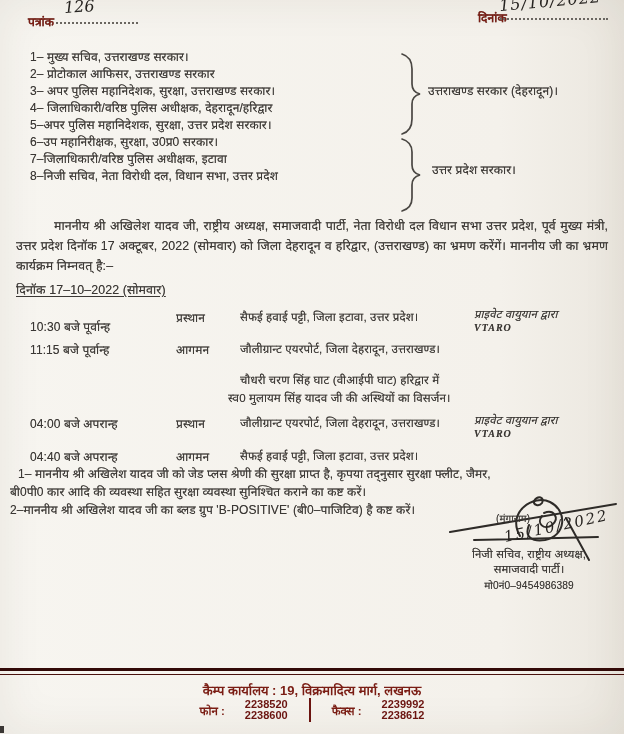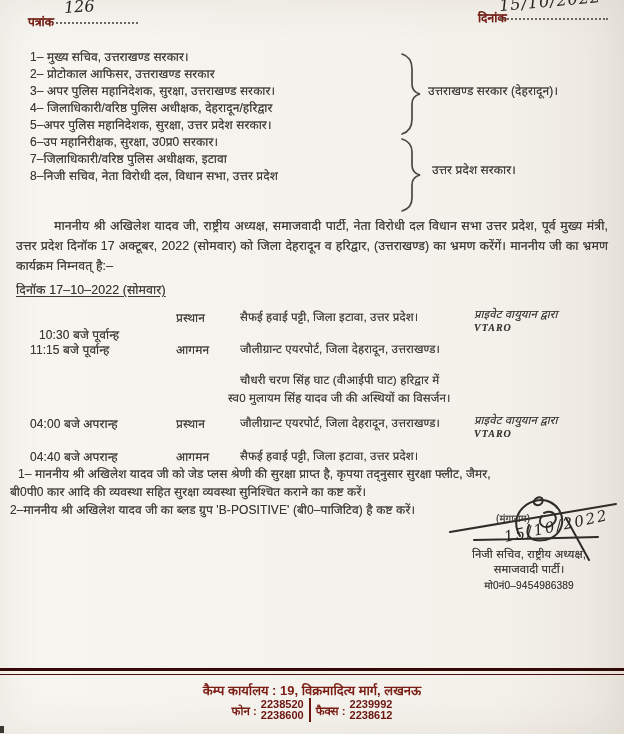--- a/index.html
+++ b/index.html
@@ -63,21 +63,21 @@
     <svg width="24" height="76" viewBox="0 0 24 76">
       <path d="M3,2 Q13,5 13,15 L13,28 Q13,36 21,38 Q13,40 13,48 L13,61 Q13,71 3,74" fill="none" stroke="#4a4743" stroke-width="1.7" stroke-linecap="round"></path>
     </svg>
   </div>
   <div class="abs doc" style="left:432px;top:161px;">उत्तर प्रदेश सरकार।</div>
 
   <div class="abs doc para" style="left:16px;top:216px;width:592px;">माननीय श्री अखिलेश यादव जी, राष्ट्रीय अध्यक्ष, समाजवादी पार्टी, नेता विरोधी दल विधान सभा उत्तर प्रदेश, पूर्व मुख्य मंत्री, उत्तर प्रदेश दिनॉक 17 अक्टूबर, 2022 (सोमवार) को जिला देहरादून व हरिद्वार, (उत्तराखण्ड) का भ्रमण करेंगें। माननीय जी का भ्रमण कार्यक्रम निम्नवत् है:–</div>
 
   <div class="abs doc underlined" style="left:16px;top:281px;font-size:12.4px;">दिनॉक 17–10–2022  (सोमवार)</div>
 
-  <div class="abs doc sched-time" style="left:30px;top:326px;margin-left:9px;">10:30 बजे पूर्वान्ह</div>
+  <div class="abs doc sched-time" style="left:30px;top:318px;">10:30 बजे पूर्वान्ह</div>
   <div class="abs doc" style="left:176px;top:309px;">प्रस्थान</div>
   <div class="abs doc sched-place" style="left:240px;top:309px;">सैफई हवाई पट्टी, जिला इटावा, उत्तर प्रदेश।</div>
   <div class="abs mode doc" style="left:474px;top:307px;width:142px;">
     <div>प्राइवेट वायुयान द्वारा</div>
     <div class="vtaro">VTARO</div>
   </div>
 
   <div class="abs doc sched-time" style="left:30px;top:341px;">11:15 बजे पूर्वान्ह</div>
   <div class="abs doc" style="left:176px;top:341px;">आगमन</div>
   <div class="abs doc sched-place" style="left:240px;top:341px;">जौलीग्रान्ट एयरपोर्ट, जिला देहरादून, उत्तराखण्ड।</div>
@@ -117,21 +117,21 @@
   <div class="abs hand" style="left:506px;top:528px;font-size:15px;transform:rotate(-12deg);transform-origin:left bottom;letter-spacing:2px;">15/10/2022</div>
 
   <div class="abs sig-line doc" style="left:445px;top:562px;width:168px;">समाजवादी पार्टी।</div>
   <div class="abs sig-line doc" style="left:445px;top:547px;width:168px;">निजी सचिव, राष्ट्रीय अध्यक्ष,</div>
   <div class="abs sig-line doc" style="left:445px;top:578px;width:168px;font-size:10.2px;">मो0नं0–9454986389</div>
 
   <div class="rule-thick" style="top:668px;"></div>
   <div class="rule-thin" style="top:674px;"></div>
 
   <div class="abs maroon footer-office" style="left:0;top:681px;width:624px;text-align:center;white-space:nowrap;">कैम्प कार्यालय : 19, विक्रमादित्य मार्ग, लखनऊ</div>
-  <div class="abs" style="left:0;top:698px;width:624px;display:flex;justify-content:center;align-items:center;">
+  <div class="abs" style="left:0;top:698px;width:624px;display:flex;justify-content:center;align-items:center;gap:16px;">
     <span class="maroon" style="font-size:11.5px;margin-right:4px;">फोन :</span>
     <span class="stack">
       <span>2238520</span>
       <span>2238600</span>
     </span>
     <span class="vdiv"></span>
     <span class="maroon" style="font-size:11.5px;margin-right:4px;">फैक्स :</span>
     <span class="stack">
       <span>2239992</span>
       <span>2238612</span>

